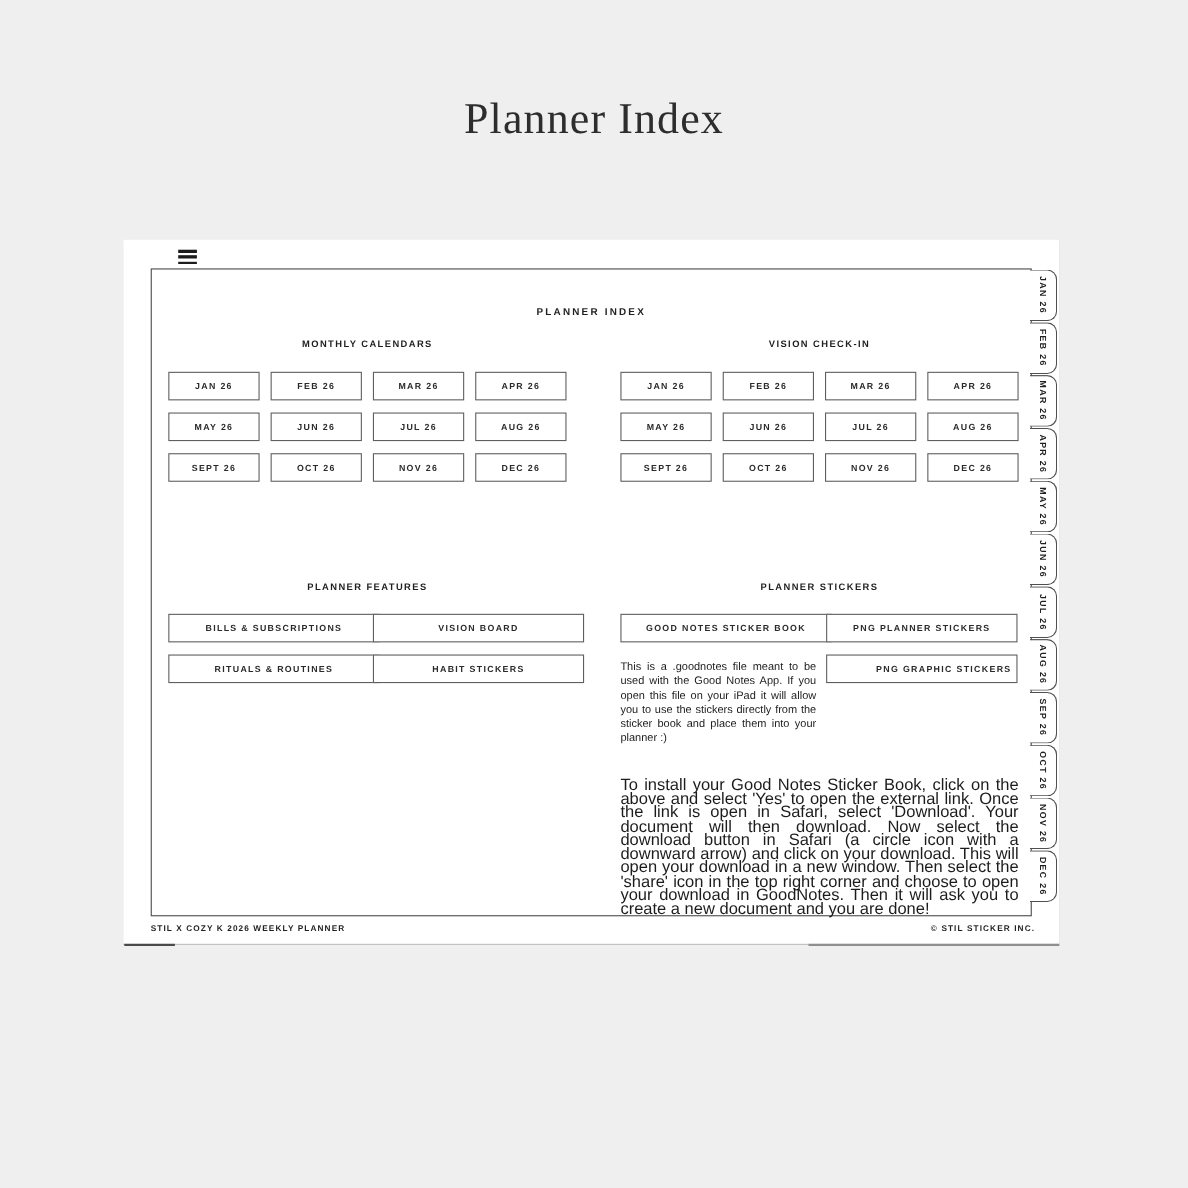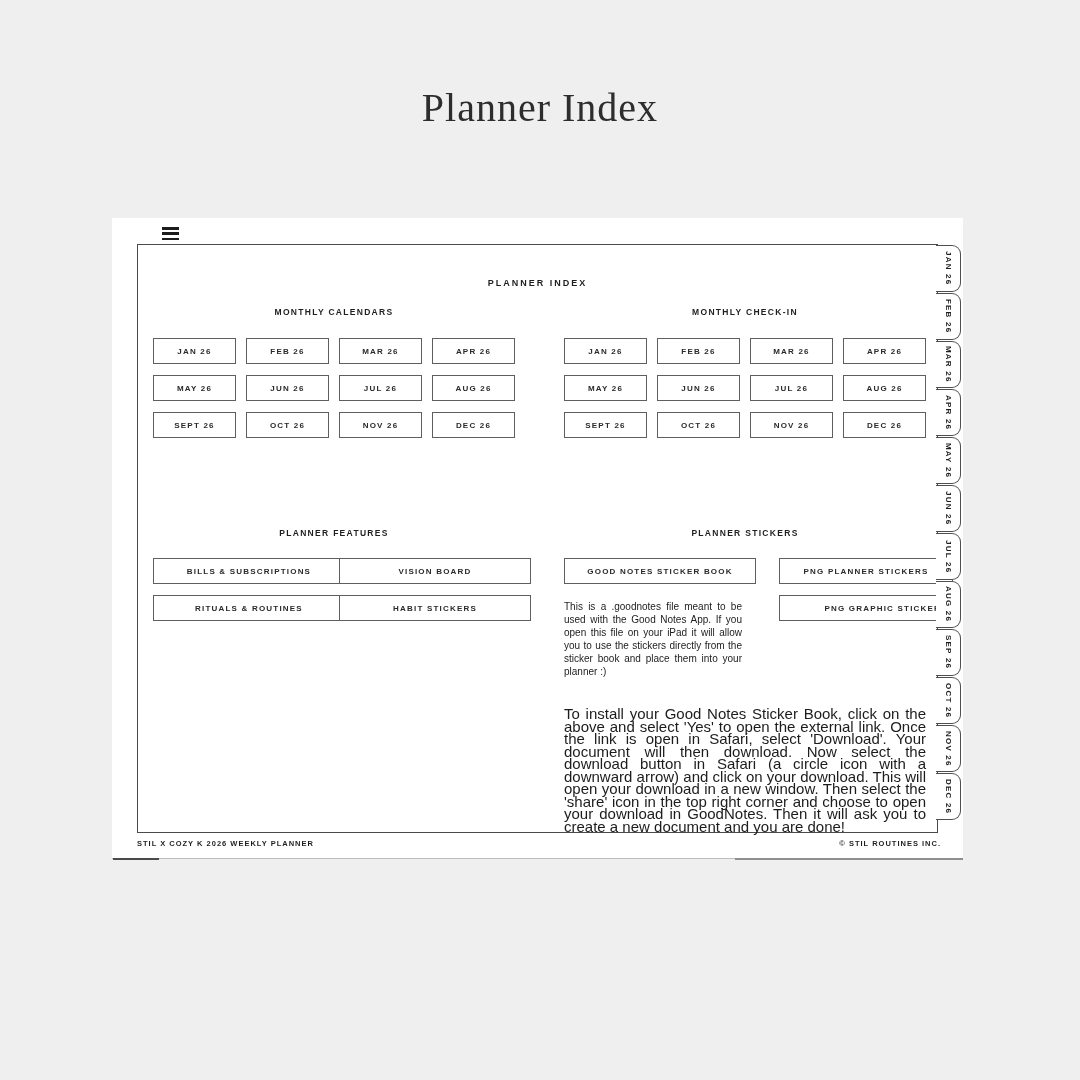--- a/index.html
+++ b/index.html
@@ -62,21 +62,21 @@
   }
 
   .btn{
     height:26px;border:1px solid #5f5f5f;box-sizing:border-box;
     display:flex;align-items:center;justify-content:center;
     font-size:8px;font-weight:bold;letter-spacing:1.2px;color:#2a2a2a;
     background:#ffffff;cursor:pointer;white-space:nowrap;
   }
 
   .abs{position:absolute;}
-  .w175{width:192px;} .w174{width:174px;margin-left:28px;}
+  .w175{width:192px;} .w174{width:174px;}
   .p-a1{left:0;top:313px;}  .p-a2{left:186px;top:313px;}
   .p-a3{left:0;top:350px;}  .p-a4{left:186px;top:350px;}
   .p-b1{left:0;top:313px;}  .p-b2{left:187px;top:313px;}
   .p-b3{left:187px;top:350px;padding-left:40px;}
 
   .note{
     position:absolute;left:0;top:345px;width:178px;
     font-size:10px;line-height:13px;text-align:justify;color:#1c1c1c;
   }
   .instructions{
@@ -140,21 +140,21 @@
 
         <div class="section-title st-mid">PLANNER FEATURES</div>
 
         <div class="btn abs w175 p-a1">BILLS &amp; SUBSCRIPTIONS</div>
         <div class="btn abs w175 p-a2">VISION BOARD</div>
         <div class="btn abs w175 p-a3">RITUALS &amp; ROUTINES</div>
         <div class="btn abs w175 p-a4">HABIT STICKERS</div>
       </div>
 
       <div class="col col-right">
-        <div class="section-title st-top">MONTHLY CHECK-IN</div>
+        <div class="section-title st-top">VISION CHECK-IN</div>
 
         <div class="month-grid">
           <div class="btn">JAN 26</div>
           <div class="btn">FEB 26</div>
           <div class="btn">MAR 26</div>
           <div class="btn">APR 26</div>
           <div class="btn">MAY 26</div>
           <div class="btn">JUN 26</div>
           <div class="btn">JUL 26</div>
           <div class="btn">AUG 26</div>
@@ -171,21 +171,21 @@
         <div class="btn abs w174 p-b3">PNG GRAPHIC STICKERS</div>
 
         <p class="note">This is a .goodnotes file meant to be used with the Good Notes App. If you open this file on your iPad it will allow you to use the stickers directly from the sticker book and place them into your planner :)</p>
         <p class="instructions">To install your Good Notes Sticker Book, click on the above and select 'Yes' to open the external link. Once the link is open in Safari, select 'Download'. Your document will then download. Now select the download button in Safari (a circle icon with a downward arrow) and click on your download. This will open your download in a new window. Then select the 'share' icon in the top right corner and choose to open your download in GoodNotes. Then it will ask you to create a new document and you are done!</p>
       </div>
 
     </div>
 
     <div class="sheet-footer">
       <span>STIL X COZY K 2026 WEEKLY PLANNER</span>
-      <span>© STIL ROUTINES INC.</span>
+      <span>© STIL STICKER INC.</span>
     </div>
 
     <div class="tabs">
       <div class="tab">JAN 26</div>
       <div class="tab">FEB 26</div>
       <div class="tab">MAR 26</div>
       <div class="tab">APR 26</div>
       <div class="tab">MAY 26</div>
       <div class="tab">JUN 26</div>
       <div class="tab">JUL 26</div>

